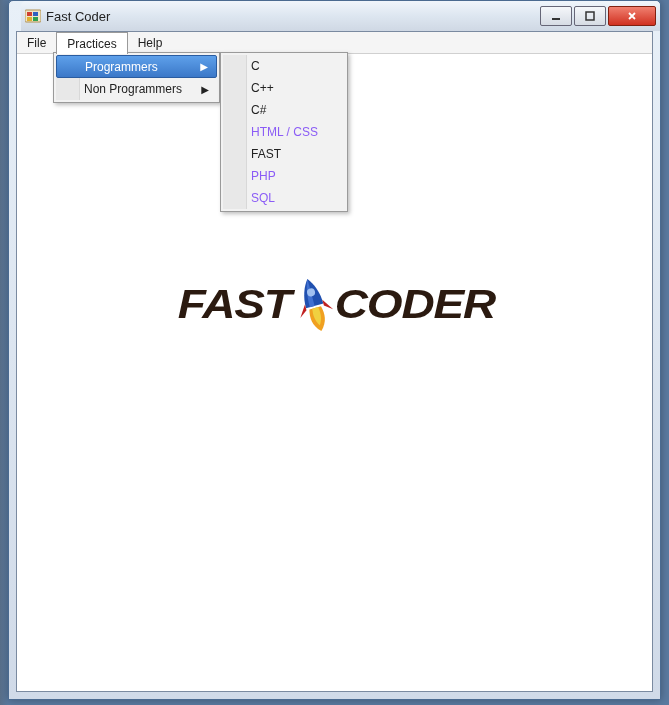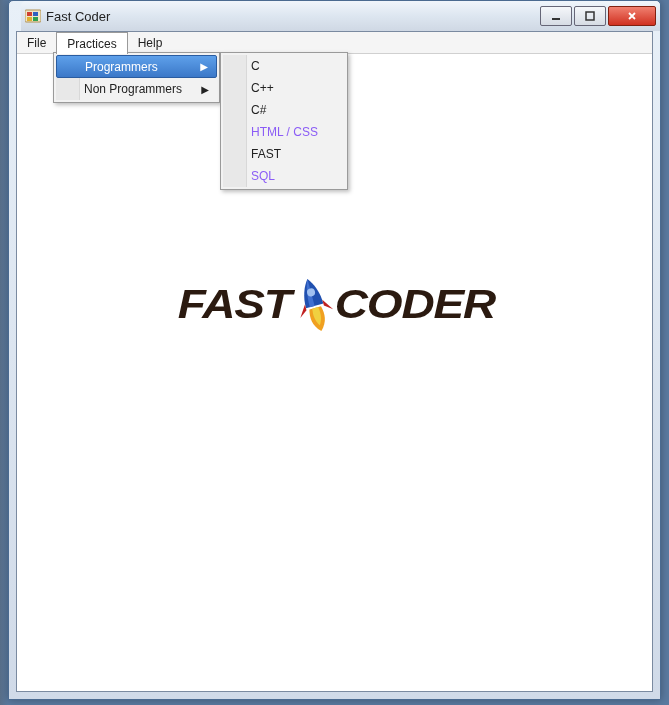--- a/index.html
+++ b/index.html
@@ -274,18 +274,21 @@
         <div class="dropdown-item">
           <span>C#</span>
         </div>
         <div class="dropdown-item disabled">
           <span>HTML / CSS</span>
         </div>
         <div class="dropdown-item">
           <span>FAST</span>
         </div>
         <div class="dropdown-item disabled">
+          <span>PHP</span>
+        </div>
+        <div class="dropdown-item disabled">
           <span>SQL</span>
         </div>
       </div>
   </div>
 
 </div>
 
 </body></html>

